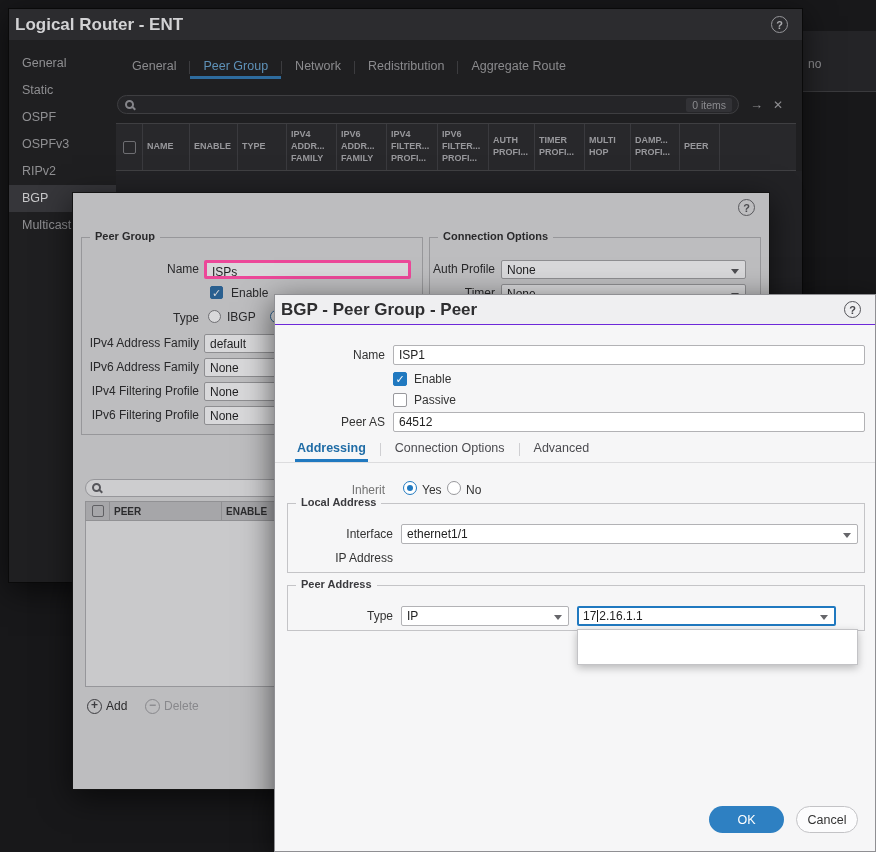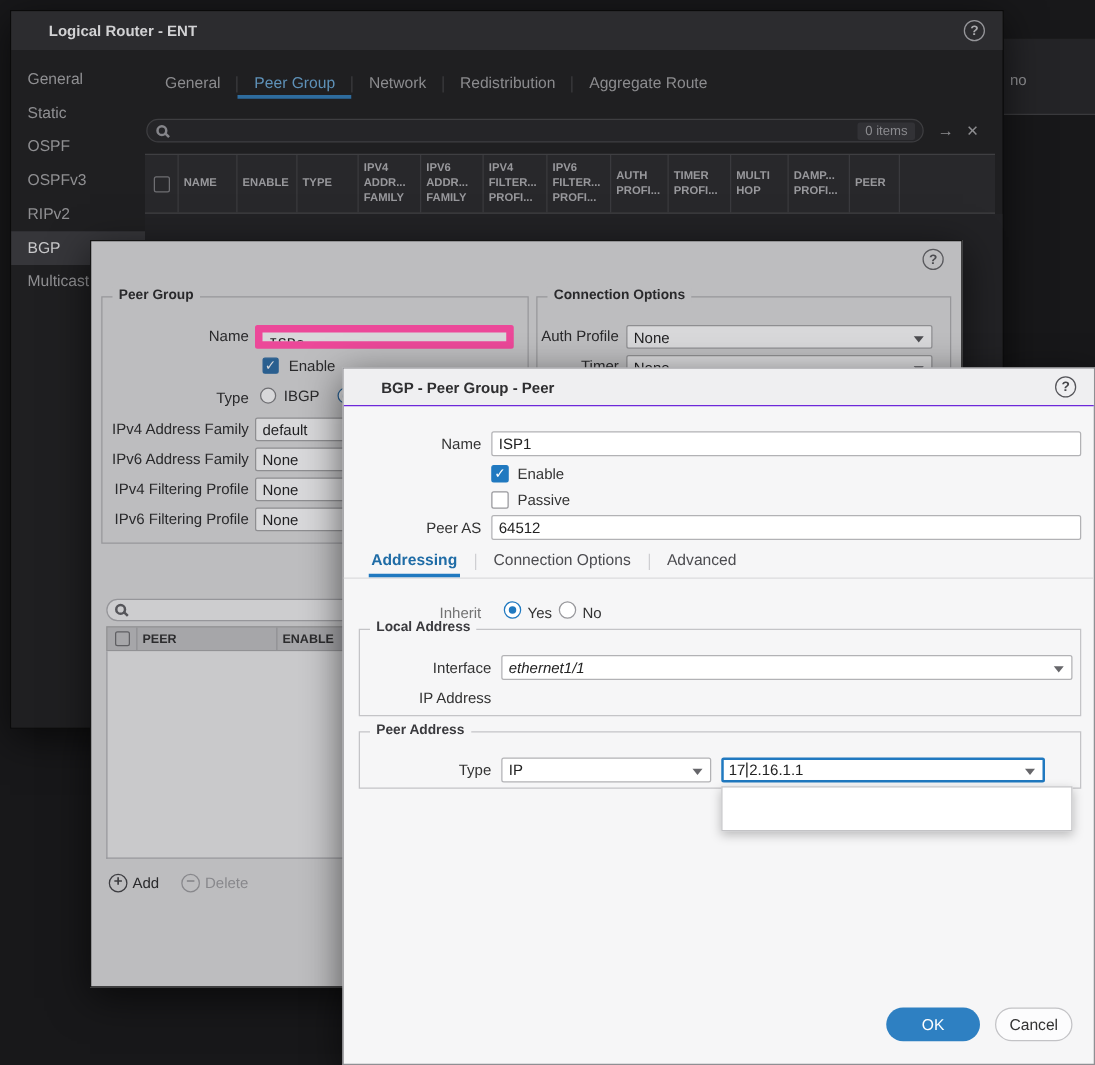--- a/index.html
+++ b/index.html
@@ -2,21 +2,21 @@
 <html><head>
 <meta charset="utf-8">
 <style>
   * { margin:0; padding:0; box-sizing:border-box; }
   html,body { background:#101012; }
   #page { position:relative; width:876px; height:852px; overflow:hidden;
           background:#18181a; font-family:"Liberation Sans", sans-serif; }
   .abs { position:absolute; }
   .dlg { position:absolute; box-shadow:0 8px 30px rgba(0,0,0,.6); }
   .tbar { position:absolute; left:0; top:0; right:0; height:31px; display:flex;
-          align-items:center; padding:0 30px; font-weight:bold; font-size:12px; }
+          align-items:center; padding:0 6px; font-weight:bold; font-size:17px; }
   .helpc { position:absolute; top:7px; width:17px; height:17px; border-radius:50%;
            display:flex; align-items:center; justify-content:center;
            font-size:11px; font-weight:bold; }
   .lbl { position:absolute; text-align:right; font-size:12px; }
   .inp { position:absolute; font-size:12px; padding:0 5px; border-radius:2px;
          line-height:18px; overflow:hidden; white-space:nowrap; }
   .sel { position:absolute; font-size:12px; padding:0 18px 0 5px; border-radius:2px;
          line-height:18px; overflow:hidden; white-space:nowrap; }
   .tri { position:absolute; right:6px; top:8px; width:0; height:0;
          border-left:4px solid transparent; border-right:4px solid transparent;
@@ -155,21 +155,21 @@
 
   <div class="dlg" style="left:72px;top:192px;width:698px;height:598px;background:#bdbdbf;border:1px solid #141414;">
     <div class="helpc" style="right:14px;top:6px;border:1.5px solid #58585c;color:#4c4c50;">
       <span>?</span>
     </div>
 
     <div class="fset" style="left:8px;top:44px;width:342px;height:198px;border-color:#97979a;">
       <span class="legend" style="background:#bdbdbf;color:#29292b;">Peer Group</span>
     </div>
     <div class="lbl" style="left:8px;width:118px;top:69px;color:#29292b;">Name</div>
-    <div class="inp" style="left:131px;top:67px;width:207px;height:19px;background:#d8d8da;border:6px solid #ec4899;color:#1f1f21;font-family:Liberation Mono, monospace;">ISPs</div>
+    <div class="inp" style="left:131px;top:67px;width:207px;height:19px;background:#d8d8da;border:3px solid #ec4899;color:#1f1f21;">ISPs</div>
 
     <span class="cb" style="left:137px;top:93px;width:13px;height:13px;background:#2a5f8f;border:1px solid #2a5f8f;color:#d8d8da;">
       <span>✓</span>
     </span>
     <div class="abs" style="left:158px;top:93px;font-size:12px;color:#29292b;">Enable</div>
 
     <div class="lbl" style="left:8px;width:118px;top:118px;color:#29292b;">Type</div>
     <span class="rd" style="left:135px;top:117px;width:13px;height:13px;border:1px solid #6f6f73;background:#d8d8da;"></span>
     <div class="abs" style="left:154px;top:117px;font-size:12px;color:#29292b;">IBGP</div>
     <span class="rd on" style="left:197px;top:117px;width:13px;height:13px;border:1px solid #2a5f8f;background:#d8d8da;color:#2a5f8f;"></span>
@@ -263,21 +263,21 @@
     <div class="lbl" style="left:10px;width:100px;top:188px;color:#737373;">Inherit</div>
     <span class="rd on" style="left:128px;top:186px;border:1px solid #2079c0;background:#fff;color:#2079c0;"></span>
     <div class="abs" style="left:147px;top:188px;font-size:12px;color:#333;">Yes</div>
     <span class="rd" style="left:172px;top:186px;border:1px solid #98989c;background:#fff;"></span>
     <div class="abs" style="left:191px;top:188px;font-size:12px;color:#333;">No</div>
 
     <div class="fset" style="left:12px;top:208px;width:578px;height:70px;border-color:#c4c4c7;">
       <span class="legend" style="background:#f6f6f7;color:#3a3a3e;">Local Address</span>
     </div>
     <div class="lbl" style="left:20px;width:98px;top:232px;color:#333;">Interface</div>
-    <div class="sel" style="left:126px;top:229px;width:457px;height:20px;background:#fff;border:1px solid #b2b2b5;color:#222;line-height:19px;font-style:italic;">
+    <div class="sel" style="left:126px;top:229px;width:457px;height:20px;background:#fff;border:1px solid #b2b2b5;color:#222;line-height:19px;">
       <span>ethernet1/1</span>
       <span class="tri"></span>
     </div>
     <div class="lbl" style="left:20px;width:98px;top:256px;color:#333;">IP Address</div>
 
     <div class="fset" style="left:12px;top:290px;width:578px;height:46px;border-color:#c4c4c7;">
       <span class="legend" style="background:#f6f6f7;color:#3a3a3e;">Peer Address</span>
     </div>
     <div class="lbl" style="left:20px;width:98px;top:314px;color:#333;">Type</div>
     <div class="sel" style="left:126px;top:311px;width:168px;height:20px;background:#fff;border:1px solid #b2b2b5;color:#222;line-height:19px;">

